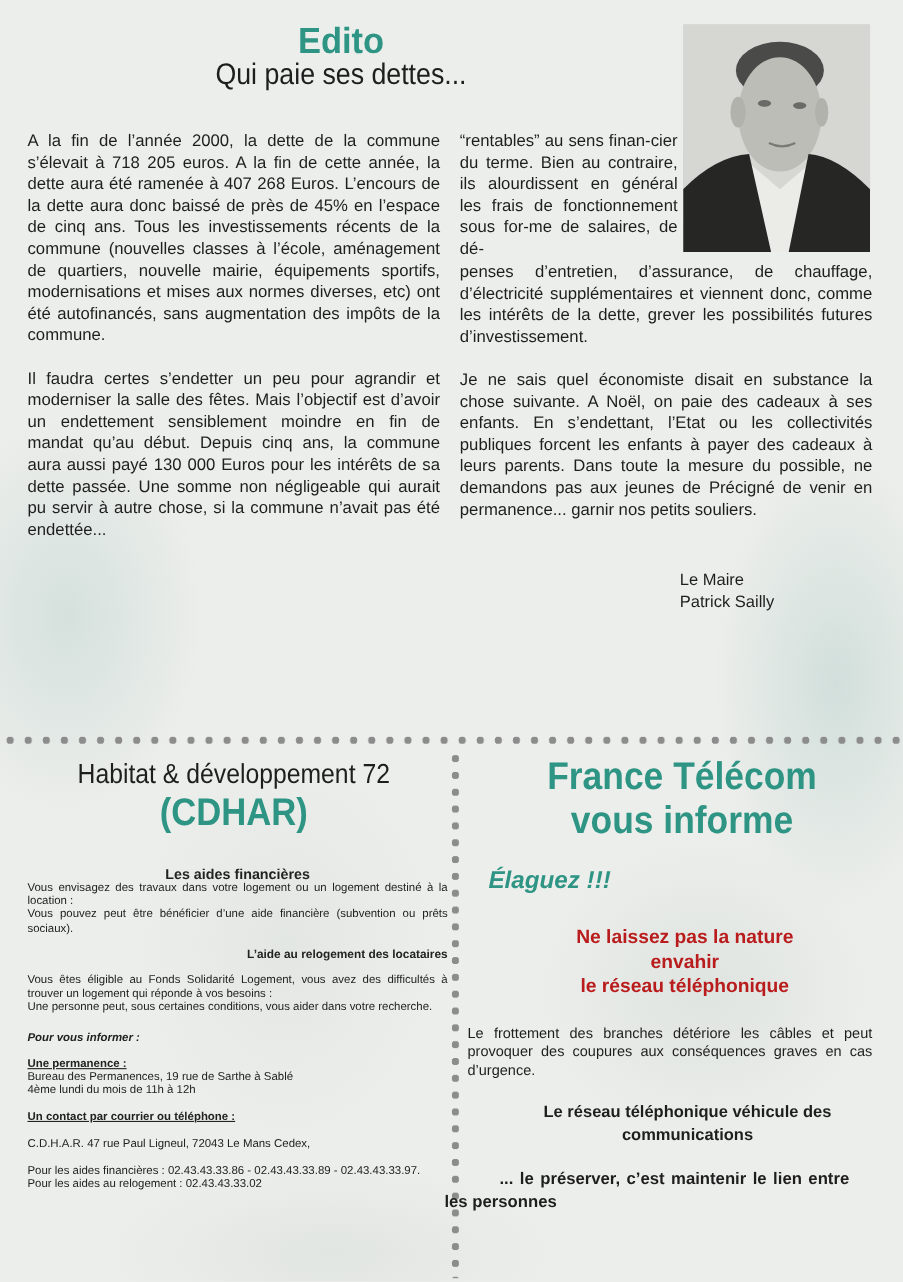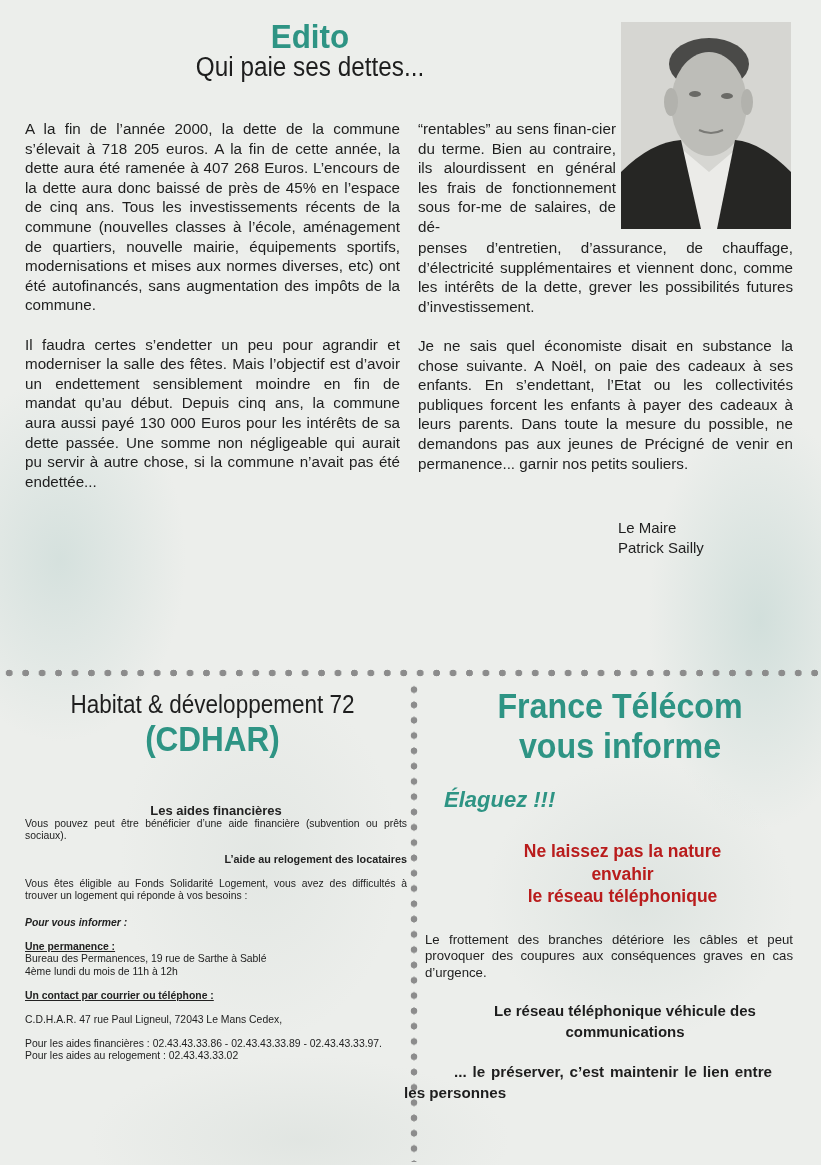--- a/index.html
+++ b/index.html
@@ -68,21 +68,21 @@
       font-size: 25px; color: #1e1e1e; transform: scaleX(0.9);
     }
     .cdhar-name {
       left: 15px; width: 395px; top: 719px; text-align: center;
       font-size: 35px; font-weight: bold; color: #2e9484; transform: scaleX(0.9);
     }
     .cdhar-body {
       left: 25px; top: 788px; width: 382px;
       font-size: 10.4px; line-height: 12.2px; color: #222;
     }
-    .cdhar-body .h1 { text-align: center; font-weight: bold; font-size: 13px; line-height: 14px; margin-top: 16px; }
+    .cdhar-body .h1 { text-align: center; font-weight: bold; font-size: 13px; line-height: 14px; }
     .cdhar-body .h2 { text-align: right; font-weight: bold; font-size: 10.8px; margin-top: 11px; margin-bottom: 12px; }
     .cdhar-body .just { text-align: justify; }
     .cdhar-body .ital { font-weight: bold; font-style: italic; margin-top: 15px; margin-bottom: 12px; }
     .cdhar-body .u { font-weight: bold; text-decoration: underline; }
     .gap12 { margin-top: 12px; }
 
     
     .ft-title {
       left: 420px; width: 400px; top: 686px; text-align: center;
       font-weight: bold; font-size: 35px; line-height: 40px; color: #2e9484;
@@ -154,23 +154,25 @@
 </div>
 
 <div class="abs hdots"></div>
 <div class="abs vdots"></div>
 
 <div class="abs cdhar-title">Habitat &amp; développement 72</div>
 <div class="abs cdhar-name">(CDHAR)</div>
 
 <div class="abs cdhar-body">
   <div class="h1">Les aides financières</div>
+  <div class="just">Vous envisagez des travaux dans votre logement ou un logement destiné à la location :</div>
   <div class="just">Vous pouvez peut être bénéficier d’une aide financière (subvention ou prêts sociaux).</div>
   <div class="h2">L’aide au relogement des locataires</div>
   <div class="just">Vous êtes éligible au Fonds Solidarité Logement, vous avez des difficultés à trouver un logement qui réponde à vos besoins :</div>
+  <div class="just">Une personne peut, sous certaines conditions, vous aider dans votre recherche.</div>
   <div class="ital">Pour vous informer :</div>
   <div class="u">Une permanence :</div>
   <div>Bureau des Permanences, 19 rue de Sarthe à Sablé</div>
   <div>4ème lundi du mois de 11h à 12h</div>
   <div class="u gap12">Un contact par  courrier ou téléphone :</div>
   <div class="gap12">C.D.H.A.R. 47 rue Paul Ligneul, 72043 Le Mans Cedex,</div>
   <div class="gap12">Pour les aides financières : 02.43.43.33.86 - 02.43.43.33.89 - 02.43.43.33.97.</div>
   <div>Pour les aides au relogement : 02.43.43.33.02</div>
 </div>
 

